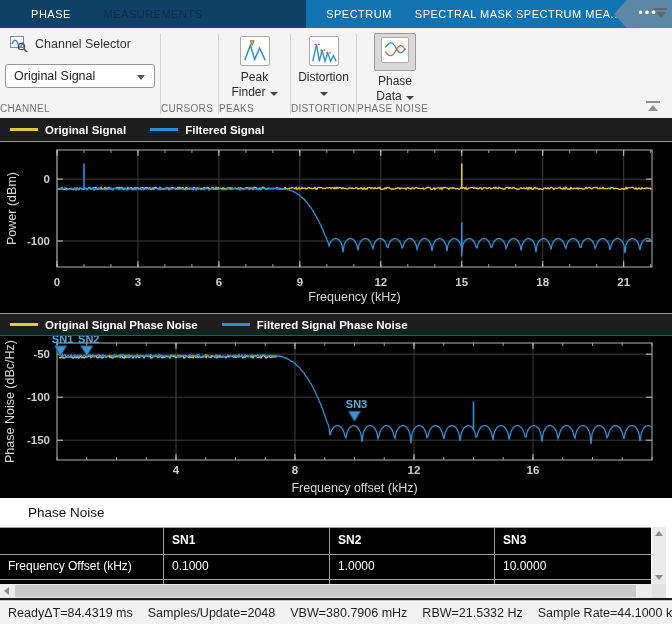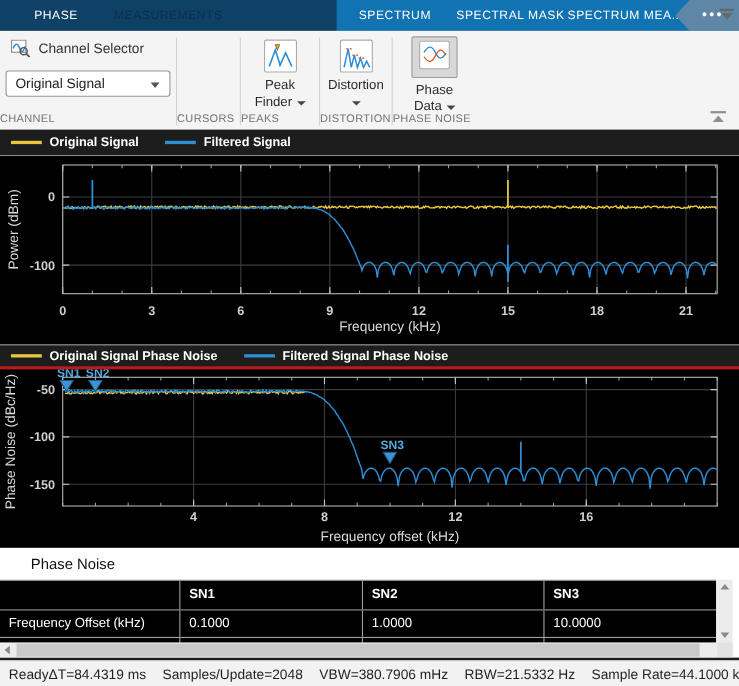--- a/index.html
+++ b/index.html
@@ -41,21 +41,21 @@
   .pn-wrap { width:42px; height:38px; margin:0 auto; background:#d8d8d8; border:1px solid #9c9c9c;
              border-radius:2px; padding-top:3px; }
   .collapse-icon { position:absolute; right:12px; bottom:7px; width:14px; height:10px; border-top:2px solid #8f8f8f; }
   .collapse-icon .tri { width:0; height:0; margin:2px auto 0; border-left:5px solid transparent;
                         border-right:5px solid transparent; border-bottom:6px solid #8f8f8f; }
 
   
   .legend-strip { position:absolute; left:0; width:672px; background:#1d1d1d; display:flex;
                   align-items:center; padding-left:10px; gap:24px; }
   .legend1 { top:118px; height:24px; border-bottom:1px solid #9a9a9a; }
-  .legend2 { top:313px; height:23px; border-top:1px solid #9a9a9a; border-bottom:3px solid #b91c1c; }
+  .legend2 { top:313px; height:23px; border-top:1px solid #9a9a9a; border-bottom:1px solid #b91c1c; }
   .leg-item { display:flex; align-items:center; gap:7px; }
   .leg-line { width:28px; height:3px; }
   .leg-label { font-size:11.5px; font-weight:bold; color:#fff; white-space:nowrap; }
   .chart-svg { position:absolute; left:0; width:672px; background:#000; }
   #chart1 { top:142px; height:165px; }
   #chart2 { top:336px; height:162px; }
 
   
   .panel { position:absolute; top:498px; left:0; width:672px; height:100px; background:#fff; }
   .panel-title { position:absolute; top:0; left:28px; height:29px; line-height:29px;

